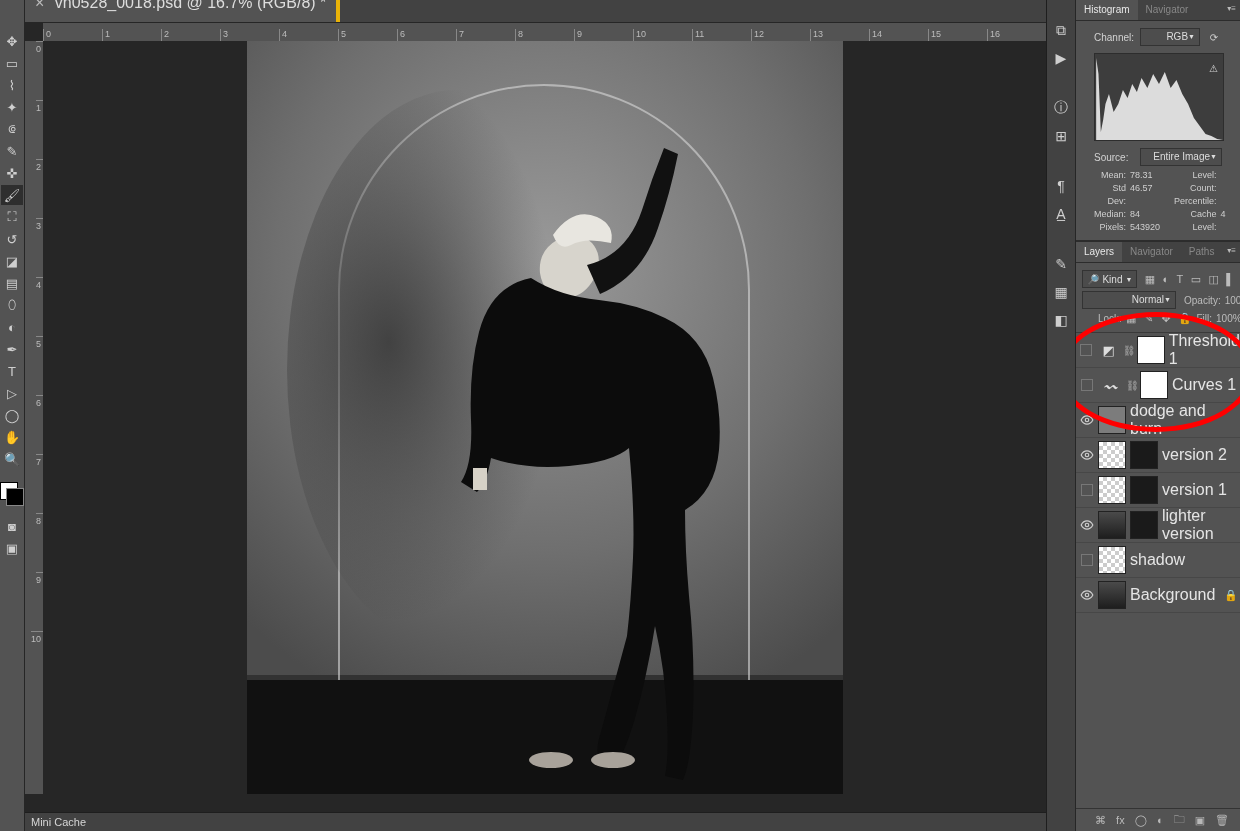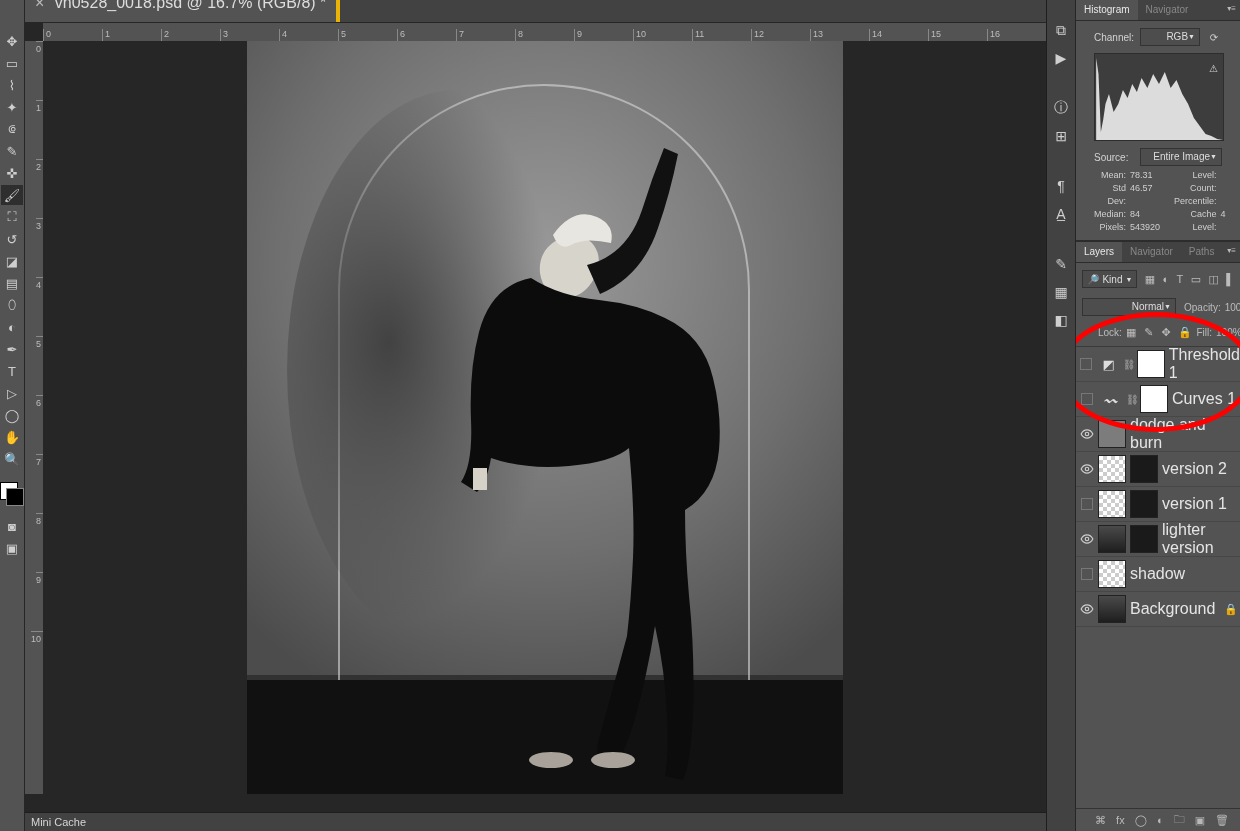--- a/index.html
+++ b/index.html
@@ -46,21 +46,21 @@
   .statcol{flex:1}
   .statrow{display:flex;font-size:9px;color:#cfcfcf;line-height:13px}
   .statrow .k{flex:1;text-align:right;padding-right:4px}
   .statrow .v{width:44px}
   .layersPanel{flex:1;display:flex;flex-direction:column;position:relative;border-top:1px solid #2c2c2c}
   .layersOpts{padding:4px 6px;border-bottom:1px solid #3a3a3a}
   .iconrow{display:flex;justify-content:space-between;align-items:center;margin:3px 0}
   .kindpill{display:flex;align-items:center;background:#4b4b4b;border:1px solid #333;height:16px;padding:0 4px;color:#ddd;font-size:10px}
   .kindpill .dd{font-size:7px;margin-left:3px}
   .iconrow .ico{font-size:11px;color:#bcbcbc}
-  .blendrow{display:flex;align-items:center;margin:10px 0}
+  .blendrow{display:flex;align-items:center;margin:3px 0}
   .blendrow .dropdown{flex:0 0 84px}
   .oplabel{margin-left:8px;color:#bcbcbc}
   .pct{margin-left:4px;color:#bcbcbc}
   .lockrow{display:flex;align-items:center;margin:3px 16px;color:#bcbcbc;font-size:10px}
   .lockrow .ico{margin:0 4px;font-size:11px}
   .layerlist{flex:1;overflow:auto;background:#535353;position:relative}
   .layer{height:34px;display:flex;align-items:center;border-bottom:1px solid #474747}
   .eye{width:22px;display:flex;align-items:center;justify-content:center}
   .eye svg{width:14px;height:14px}
   .thumb{width:26px;height:26px;border:1px solid #222;margin-right:4px;background:#777;flex:none}

